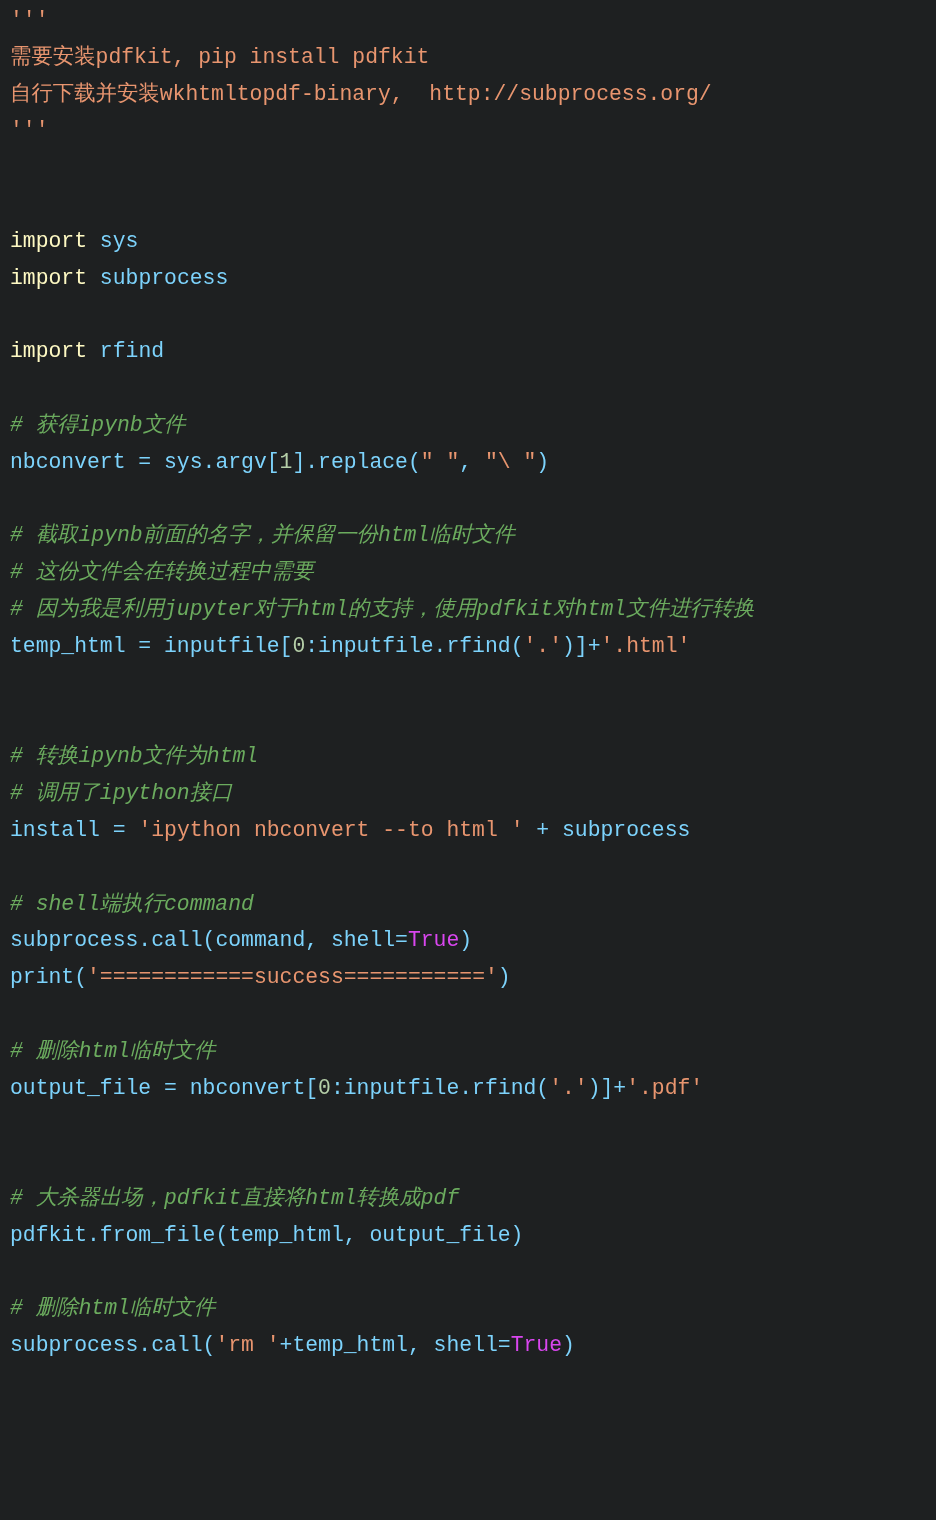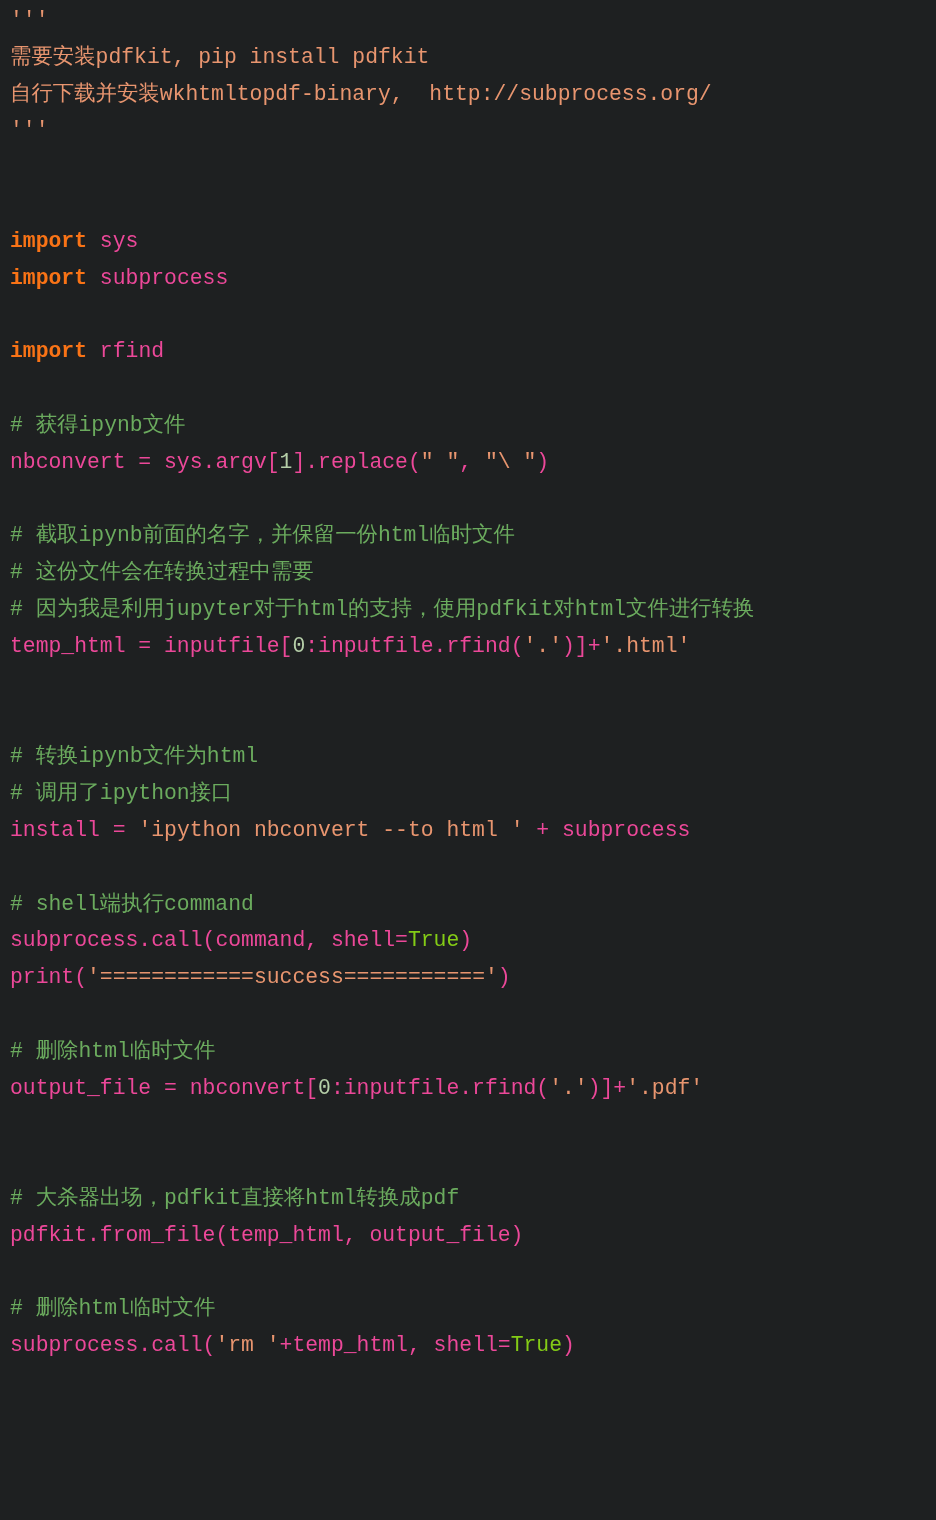--- a/index.html
+++ b/index.html
@@ -10,24 +10,24 @@
     body {
       background-color: #1e2021;
       font-family: 'Consolas', 'Monaco', 'Courier New', monospace;
       font-size: 21.4px;
       line-height: 1.72;
       padding: 2px 10px 10px 10px;
       color: #d4d4d4;
       white-space: pre;
     }
     .str { color: #e8956f; }
-    .kw { color: #f97316; font-weight: bold; }
-    .cmt { color: #6bab5e; }
-    .id { color: #ec4899; }
-    .bool { color: #84cc16; }
+    .kw { color: #fef9c3; }
+    .cmt { color: #6bab5e; font-style: italic; }
+    .id { color: #7dd3fc; }
+    .bool { color: #d946ef; }
     .num { color: #b5cea8; }
   </style>
 </head>
 <body><span class="str">'''</span>
 <span class="str">需要安装pdfkit, pip install pdfkit</span>
 <span class="str">自行下载并安装wkhtmltopdf-binary,  http://subprocess.org/</span>
 <span class="str">'''</span>
 <span></span>
 <span></span>
 <span class="kw">import</span><span class="id"> sys</span>

